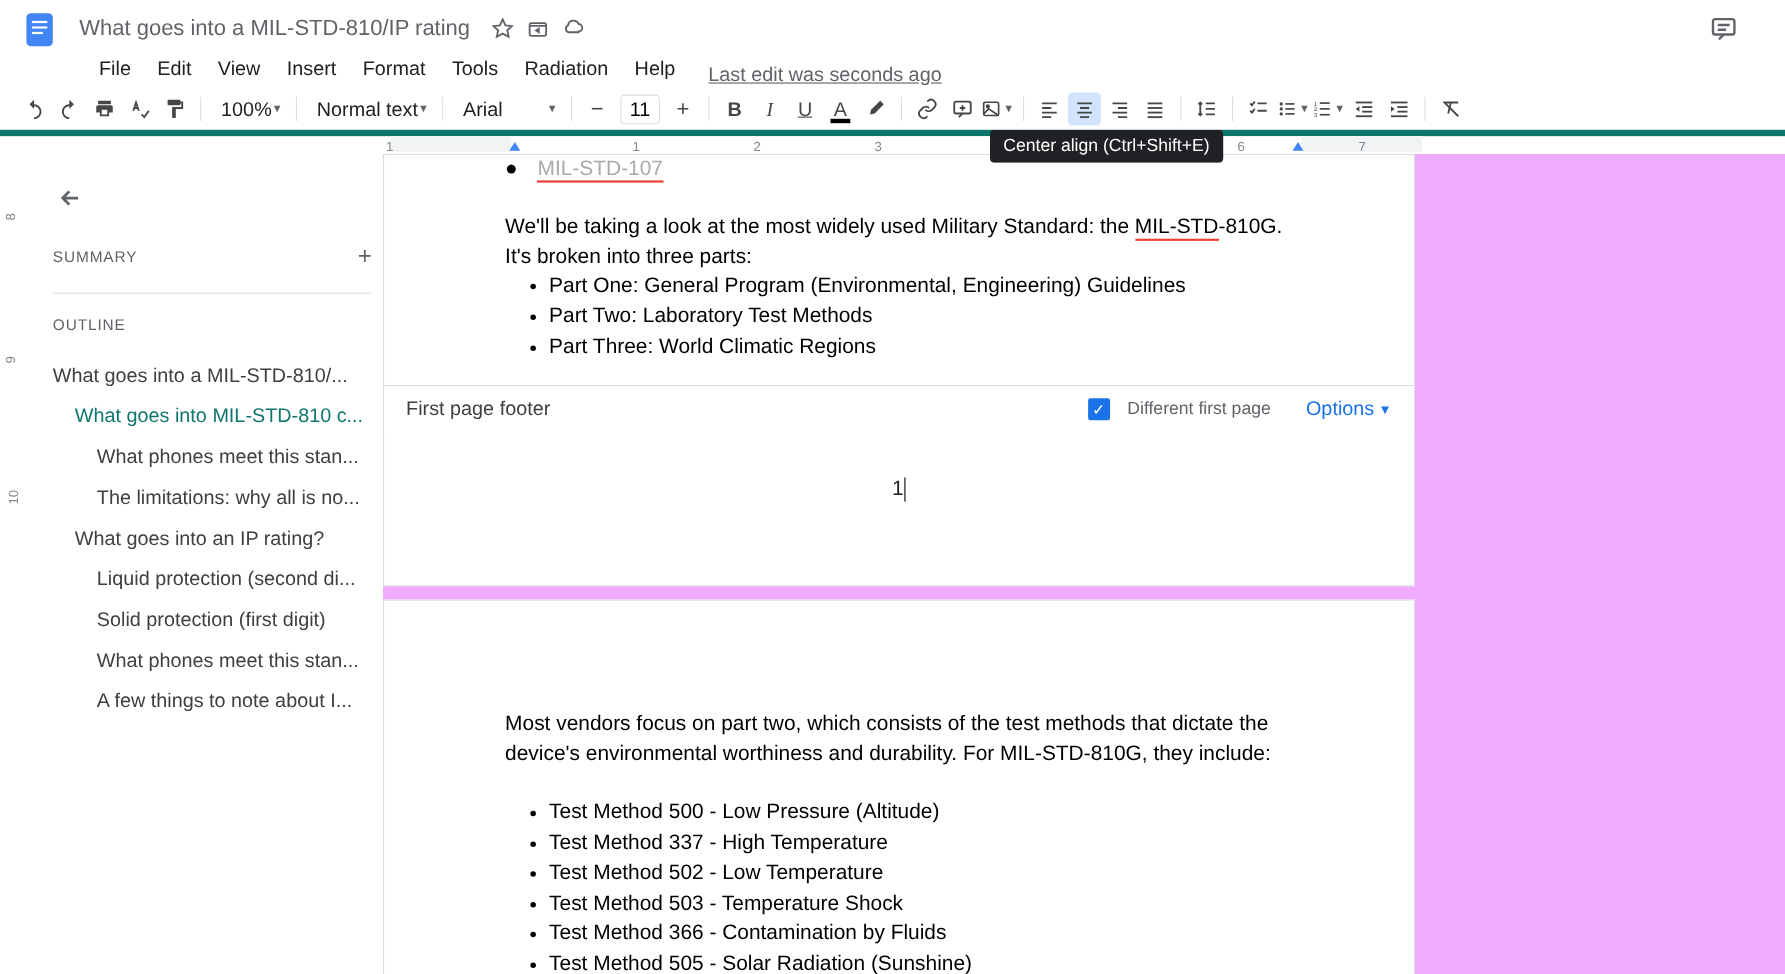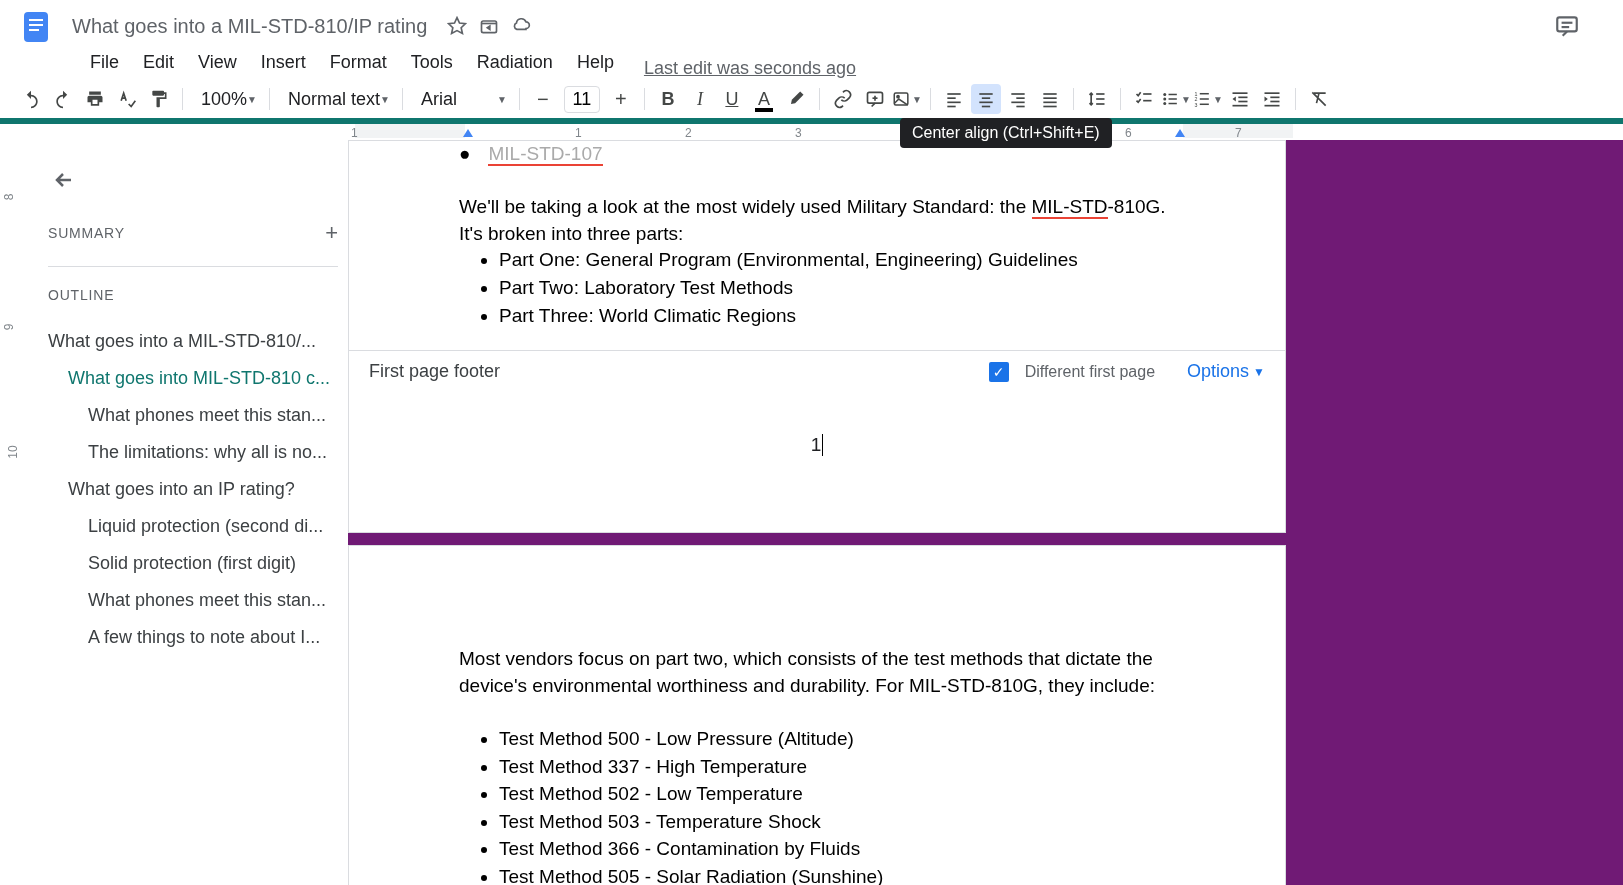--- a/index.html
+++ b/index.html
@@ -51,21 +51,21 @@
     .summary-add { font-size: 22px; color: #5f6368; cursor: pointer; }
     .summary-divider { height: 1px; background: #dadce0; margin-bottom: 20px; }
     .outline-label { font-size: 14px; letter-spacing: 0.8px; color: #5f6368; font-weight: 500; margin-bottom: 20px; }
     .outline-item { padding: 8px 0; font-size: 18px; color: #3c4043; cursor: pointer; white-space: nowrap; overflow: hidden; text-overflow: ellipsis; }
     .outline-item.level-1 { padding-left: 0px; }
     .outline-item.level-2 { padding-left: 20px; position: relative; }
     .outline-item.level-3 { padding-left: 40px; }
     .outline-item.active { color: #0f766e; }
     .outline-item.active::before { content: ""; position: absolute; left: -15px; top: 50%; width: 12px; height: 2px; background: #1967d2; }
     
-    .document { flex: 1; background: #701a75; overflow-y: auto; display: flex; flex-direction: column; align-items: flex-start; padding-left: 0; }
+    .document { flex: 1; background: #f0abfc; overflow-y: auto; display: flex; flex-direction: column; align-items: flex-start; padding-left: 0; }
     .page { width: 938px; background: #fff; border: 1px solid #dadce0; margin-bottom: 12px; }
     .page-content-top { padding: 0px 110px 20px 110px; font-size: 19px; line-height: 1.4; color: #000; font-family: Arial, sans-serif; }
     .doc-bullet { margin-left: 40px; list-style: disc; }
     .doc-bullet li { margin-bottom: 1px; }
     
     .footer-bar { height: 42px; border-top: 1px solid #dadce0; background: #fff; display: flex; align-items: center; padding: 0 20px; font-size: 18px; }
     .footer-label { color: #3c4043; }
     .footer-right { margin-left: auto; display: flex; align-items: center; gap: 16px; }
     .checkbox { width: 20px; height: 20px; background: #1a73e8; border-radius: 2px; display: flex; align-items: center; justify-content: center; color: #fff; font-size: 14px; }
     .checkbox-label { font-size: 16px; color: #5f6368; }

